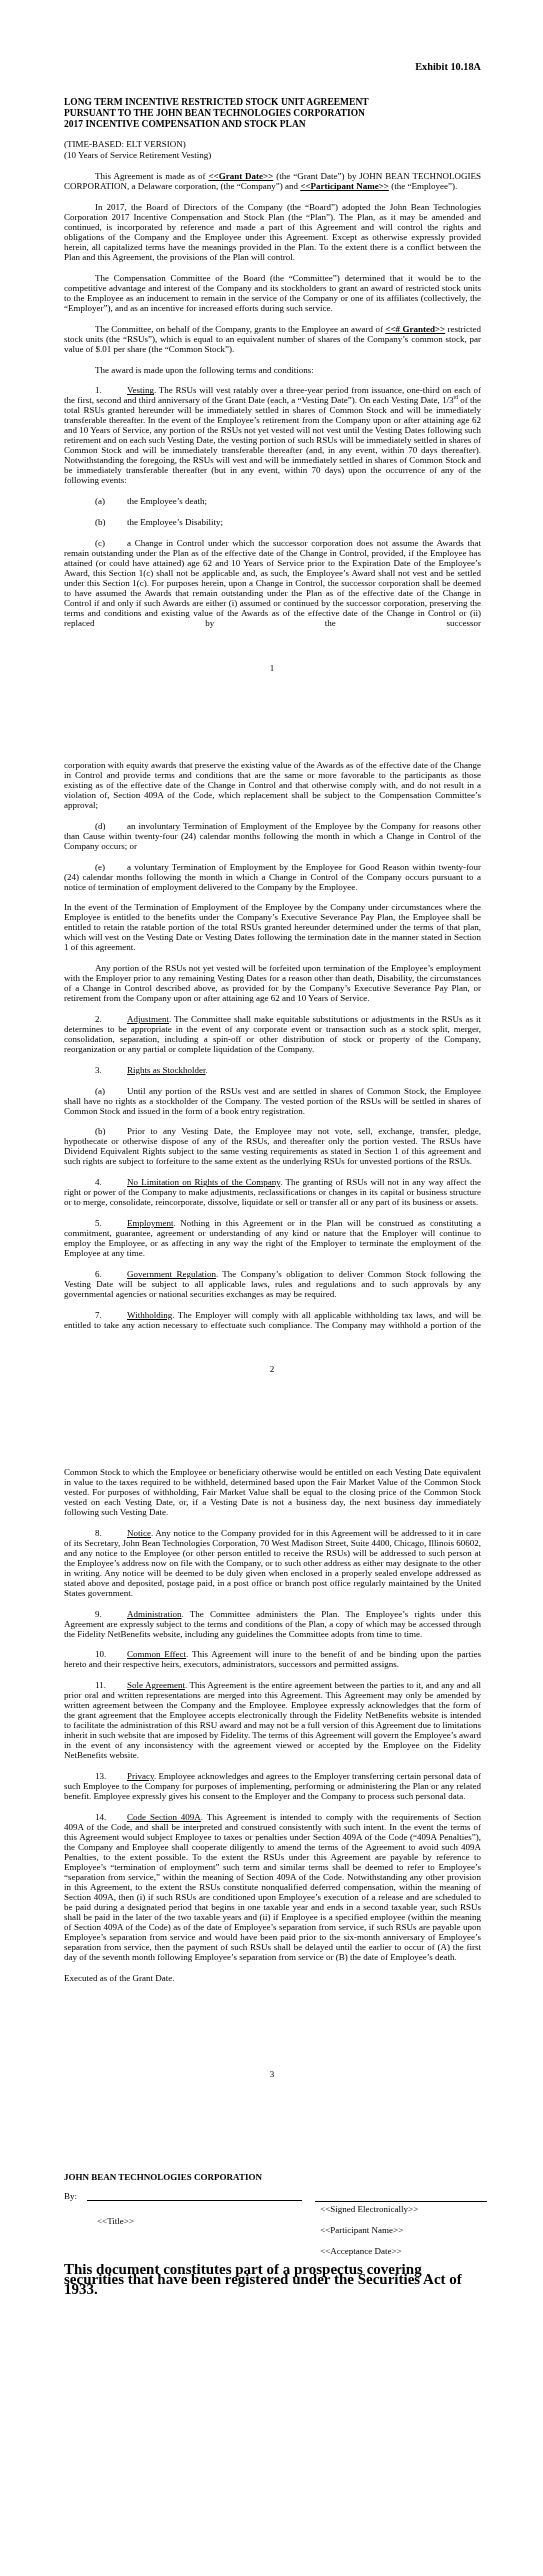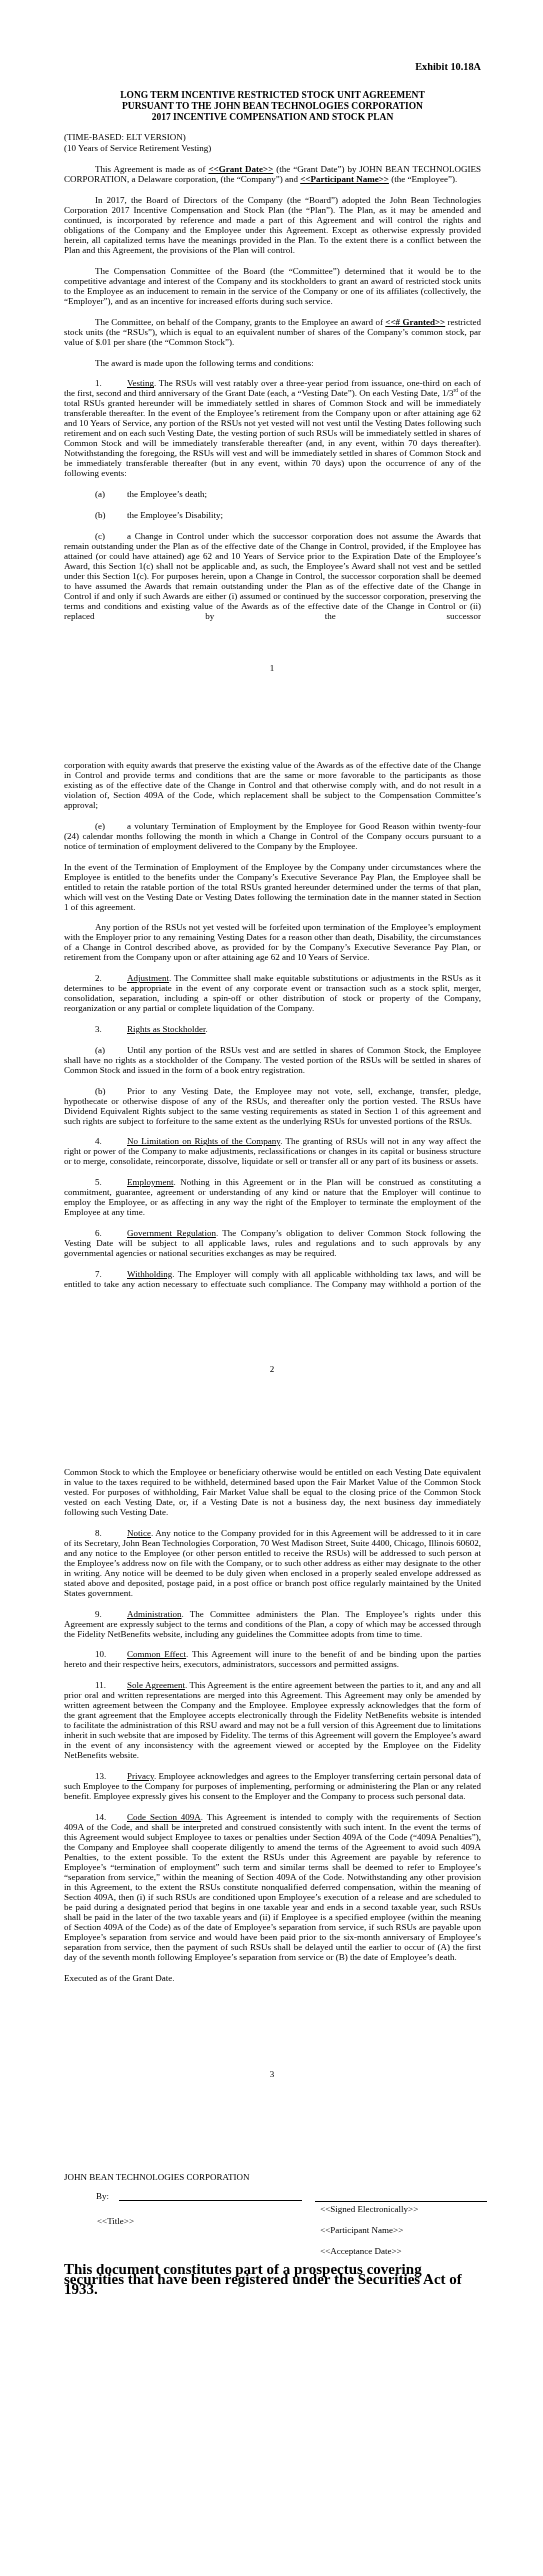--- a/index.html
+++ b/index.html
@@ -22,22 +22,22 @@
     padding:0 63px 0 64px;
   }
   .exhibit{
     padding-top:61px;
     text-align:right;
     font-weight:bold;
     font-size:10.3px;
     line-height:12.4px;
   }
   .title{
-    margin-top:17px;
-    text-align:center;
+    margin-top:24px;
+    text-align:left;
     font-weight:bold;
     font-size:9.5px;
     line-height:10.8px;
   }
   .subtitle{
     margin-top:9.3px;
     text-align:left;
     font-size:9px;
     line-height:10.8px;
   }
@@ -53,26 +53,26 @@
   .seg-u{text-decoration:underline;}
   .seg-bu{font-weight:bold;text-decoration:underline;}
   sup{font-size:0.6em;line-height:0;vertical-align:super;}
   .pagenum{
     position:absolute;
     left:0;
     width:100%;
     text-align:center;
     font-size:9px;
   }
-  .company-name{font-weight:normal;}
+  .company-name{font-weight:bold;}
   .sig-row{display:flex;margin-top:9.3px;}
   .sig-left{width:238px;flex:none;}
   .sig-right{margin-left:13px;width:172px;flex:none;}
   .by-line{display:flex;align-items:flex-end;}
-  .by-label{flex:none;margin-left:32px;}
+  .by-label{flex:none;}
   .sig-underline{flex:1;border-bottom:1px solid #000;margin-left:10.3px;height:8.8px;}
   .sig-title{margin-top:15px;padding-left:33px;}
   .right-underline{height:9.8px;border-bottom:1px solid #000;}
   .sig-right-label{margin-top:1.5px;padding-left:5.2px;}
   .sig-right-label.spaced{margin-top:11.3px;}
   .prospectus{
     margin-top:8.2px;
     font-weight:bold;
     font-size:15px;
     text-align:left;
@@ -104,20 +104,21 @@
         <p class="para"><span class="tab-label">(a)</span>the Employee’s death;</p>
         <p class="para"><span class="tab-label">(b)</span>the Employee’s Disability;</p>
         <p class="para jlast"><span class="tab-label">(c)</span>a Change in Control under which the successor corporation does not assume the Awards that remain outstanding under the Plan as of the effective date of the Change in Control, provided, if the Employee has attained (or could have attained) age 62 and 10 Years of Service prior to the Expiration Date of the Employee’s Award, this Section 1(c) shall not be applicable and, as such, the Employee’s Award shall not vest and be settled under this Section 1(c).  For purposes herein, upon a Change in Control, the successor corporation shall be deemed to have assumed the Awards that remain outstanding under the Plan as of the effective date of the Change in Control if and only if such Awards are either (i) assumed or continued by the successor corporation, preserving the terms and conditions and existing value of the Awards as of the effective date of the Change in Control or (ii) replaced by the successor</p>
       </div>
     <div class="pagenum" style="top:663px;">1</div>
   </section>
 
   <section class="page" style="top:760px;height:707px;">
     <div class="body">
         <p class="para noindent first">corporation with equity awards that preserve the existing value of the Awards as of the effective date of the Change in Control and provide terms and conditions that are the same or more favorable to the participants as those existing as of the effective date of the Change in Control and that otherwise comply with, and do not result in a violation of, Section 409A of the Code, which replacement shall be subject to the Compensation Committee’s approval;</p>
+        <p class="para"><span class="tab-label">(d)</span>an involuntary Termination of Employment of the Employee by the Company for reasons other than Cause within twenty-four (24) calendar months following the month in which a Change in Control of the Company occurs; or</p>
         <p class="para"><span class="tab-label">(e)</span>a voluntary Termination of Employment by the Employee for Good Reason within twenty-four (24) calendar months following the month in which a Change in Control of the Company occurs pursuant to a notice of termination of employment delivered to the Company by the Employee.</p>
         <p class="para noindent">In the event of the Termination of Employment of the Employee by the Company under circumstances where the Employee is entitled to the benefits under the Company’s Executive Severance Pay Plan, the Employee shall be entitled to retain the ratable portion of the total RSUs granted hereunder determined under the terms of that plan, which will vest on the Vesting Date or Vesting Dates following the termination date in the manner stated in Section 1 of this agreement.</p>
         <p class="para">Any portion of the RSUs not yet vested will be forfeited upon termination of the Employee’s employment with the Employer prior to any remaining Vesting Dates for a reason other than death, Disability, the circumstances of a Change in Control described above, as provided for by the Company’s Executive Severance Pay Plan, or retirement from the Company upon or after attaining age 62 and 10 Years of Service.</p>
         <p class="para"><span class="tab-label">2.</span><span class="seg-u">Adjustment</span>.  The Committee shall make equitable substitutions or adjustments in the RSUs as it determines to be appropriate in the event of any corporate event or transaction such as a stock split, merger, consolidation, separation, including a spin-off or other distribution of stock or property of the Company, reorganization or any partial or complete liquidation of the Company.</p>
         <p class="para"><span class="tab-label">3.</span><span class="seg-u">Rights as Stockholder</span>.</p>
         <p class="para"><span class="tab-label">(a)</span>Until any portion of the RSUs vest and are settled in shares of Common Stock, the Employee shall have no rights as a stockholder of the Company.  The vested portion of the RSUs will be settled in shares of Common Stock and issued in the form of a book entry registration.</p>
         <p class="para"><span class="tab-label">(b)</span>Prior to any Vesting Date, the Employee may not vote, sell, exchange, transfer, pledge, hypothecate or otherwise dispose of any of the RSUs, and thereafter only the portion vested.  The RSUs have Dividend Equivalent Rights subject to the same vesting requirements as stated in Section 1 of this agreement and such rights are subject to forfeiture to the same extent as the underlying RSUs for unvested portions of the RSUs.</p>
         <p class="para"><span class="tab-label">4.</span><span class="seg-u">No Limitation on Rights of the Company</span>.  The granting of RSUs will not in any way affect the right or power of the Company to make adjustments, reclassifications or changes in its capital or business structure or to merge, consolidate, reincorporate, dissolve, liquidate or sell or transfer all or any part of its business or assets.</p>
         <p class="para"><span class="tab-label">5.</span><span class="seg-u">Employment</span>.  Nothing in this Agreement or in the Plan will be construed as constituting a commitment, guarantee, agreement or understanding of any kind or nature that the Employer will continue to employ the Employee, or as affecting in any way the right of the Employer to terminate the employment of the Employee at any time.</p>
         <p class="para"><span class="tab-label">6.</span><span class="seg-u">Government Regulation</span>.  The Company’s obligation to deliver Common Stock following the Vesting Date will be subject to all applicable laws, rules and regulations and to such approvals by any governmental agencies or national securities exchanges as may be required.</p>

